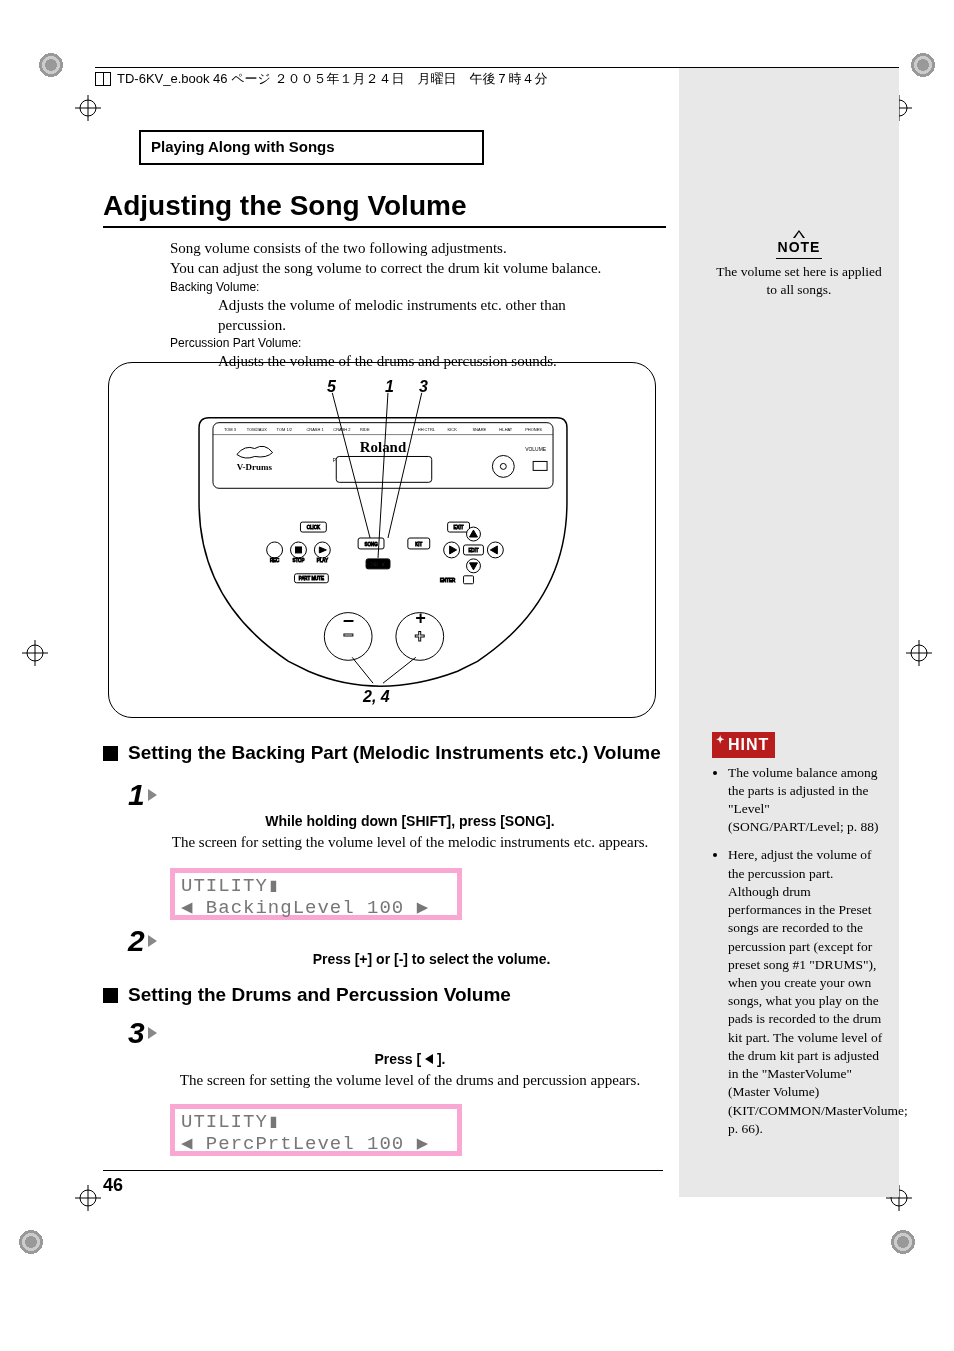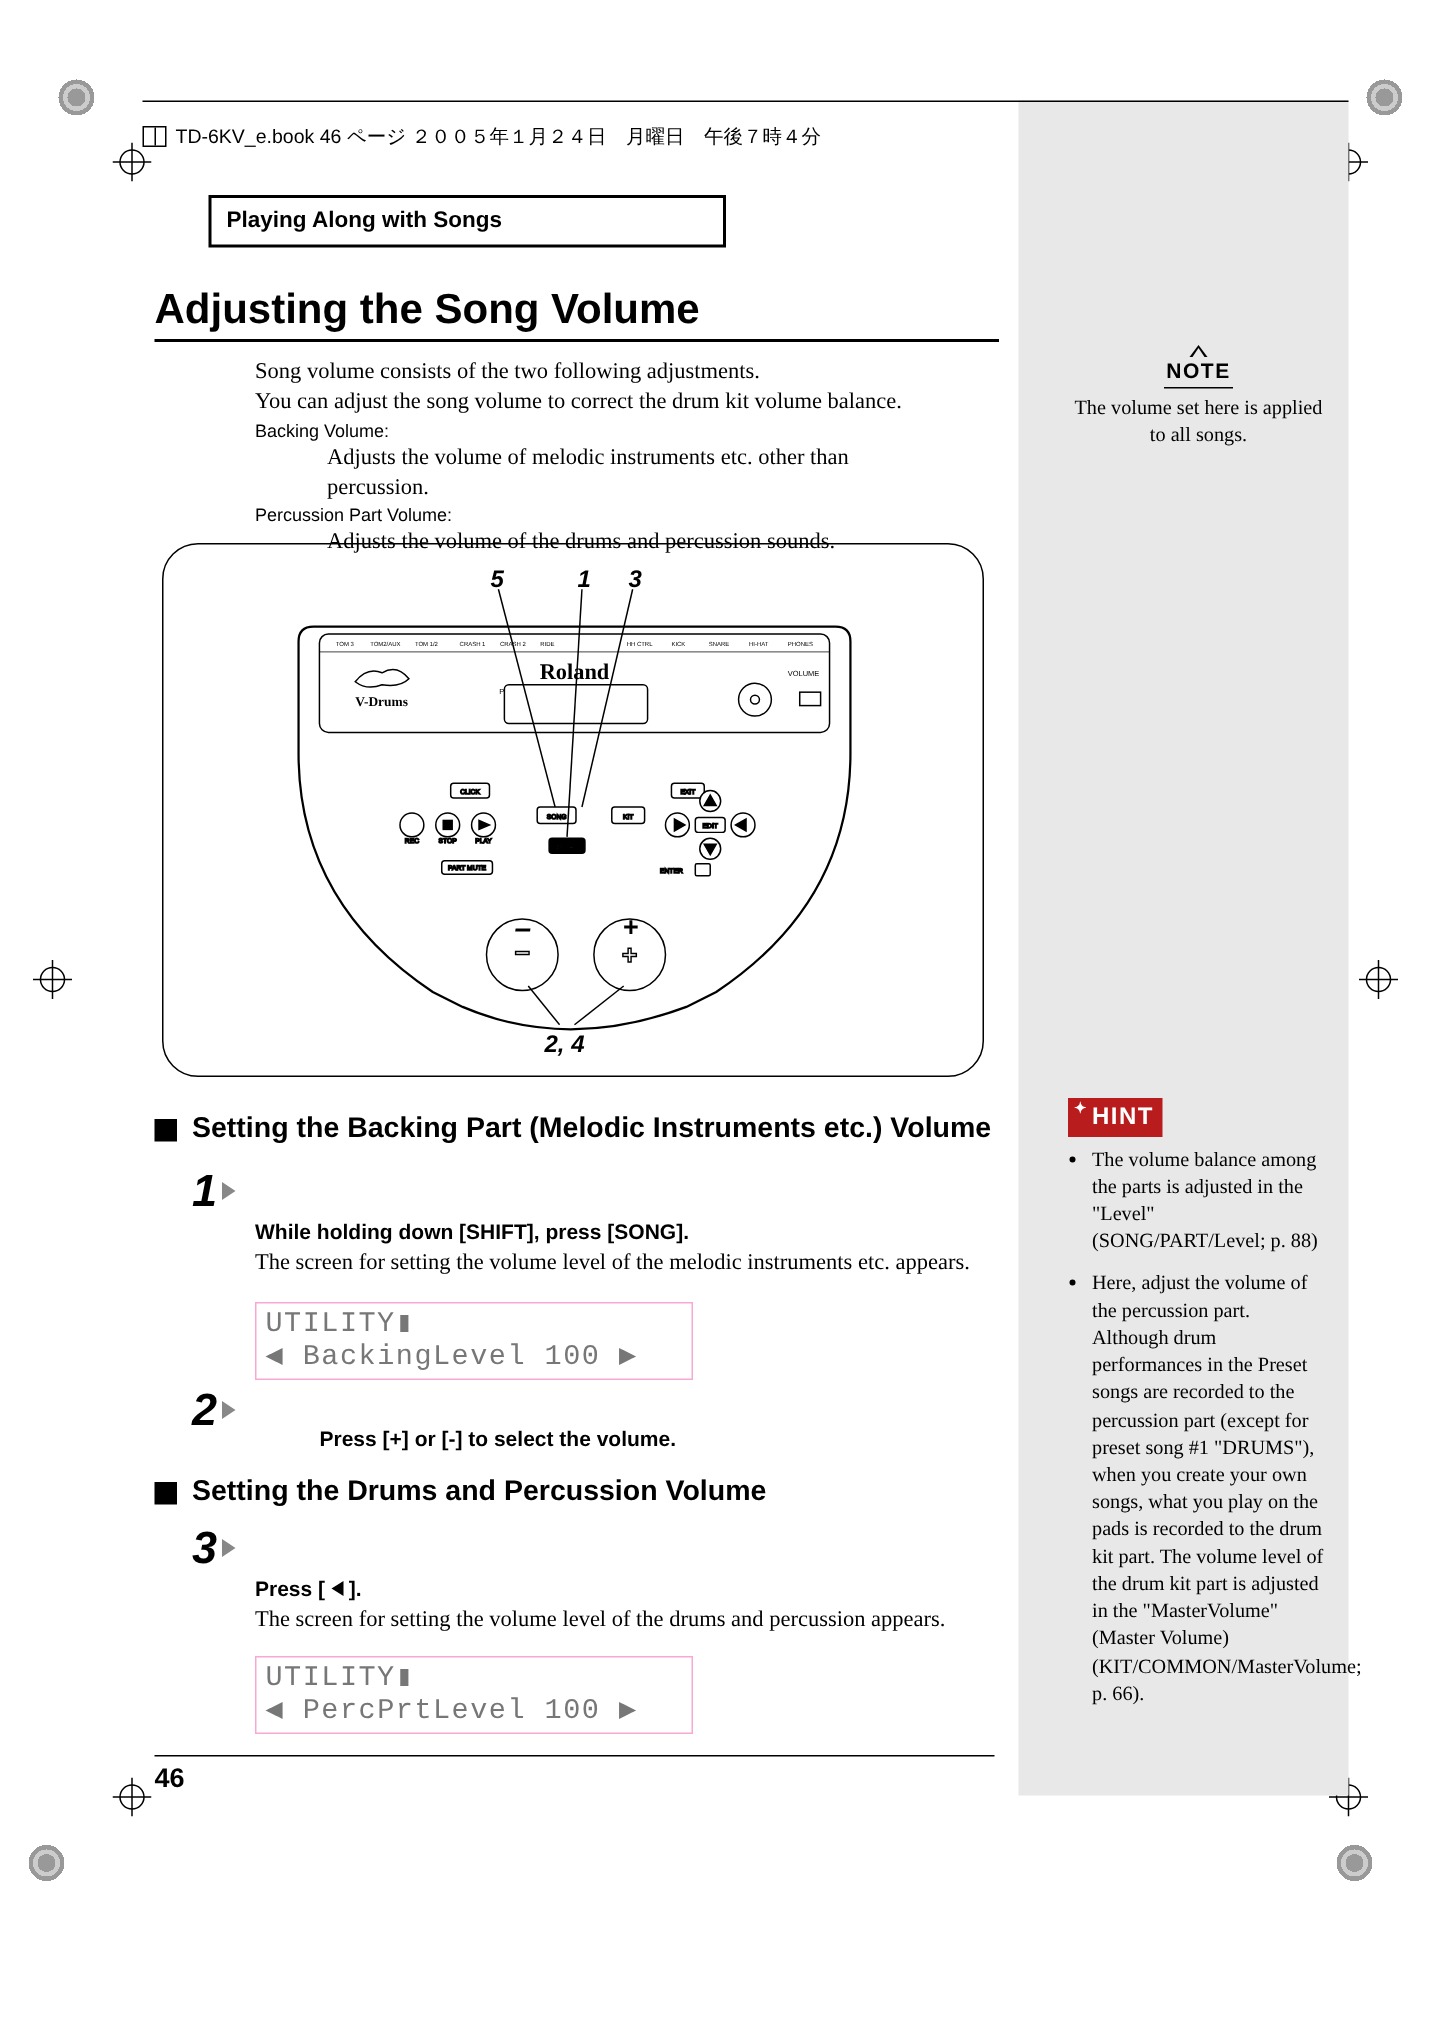--- a/index.html
+++ b/index.html
@@ -26,21 +26,21 @@
   .colorbar-tr { position:absolute; right:18px; top:52px; width:26px; height:26px; background:radial-gradient(circle,#999 0 6px,#ccc 6px 9px,#999 9px 12px,transparent 12px);}
   .colorbar-bl { position:absolute; left:18px; bottom:96px; width:26px; height:26px; background:radial-gradient(circle,#999 0 6px,#ccc 6px 9px,#999 9px 12px,transparent 12px);}
   .colorbar-br { position:absolute; right:38px; bottom:96px; width:26px; height:26px; background:radial-gradient(circle,#999 0 6px,#ccc 6px 9px,#999 9px 12px,transparent 12px);}
 
   .header-line {
     position: absolute;
     left: 95px; right: 55px; top: 67px;
     border-top: 1px solid #000;
     font-size: 13px;
     font-family: Arial, sans-serif;
-    padding-top: 14px;
+    padding-top: 2px;
     display:flex; align-items:center; gap:4px;
   }
   .header-line .book-icon {
     width: 16px; height: 14px; display:inline-block;
     border:1px solid #000; position:relative; margin-right:2px;
   }
   .header-line .book-icon::before { content:''; position:absolute; left:50%; top:0; bottom:0; width:1px; background:#000;}
   .sidebar-gray {
     position: absolute;
     right: 55px; top: 67px; width: 220px; height: 1130px;
@@ -103,26 +103,26 @@
     display:flex; align-items:center; gap:10px;
   }
   .section-h .sq { width:15px; height:15px; background:#000; display:inline-block;}
   .step-num {
     position:absolute;
     font-family: Arial, sans-serif; font-weight:bold; font-style:italic; font-size:30px;
   }
   .step-num .tri { display:inline-block; width:0;height:0;border-top:6px solid transparent;border-bottom:6px solid transparent;border-left:9px solid #888; margin-left:3px; vertical-align:4px;}
   .step-body {
     position:absolute; left:170px; width:480px;
-    font-size:15px; line-height:1.4;
+    font-size:15px; line-height:1.4;text-align:center;
   }
   .step-body .inst { font-family: Arial, sans-serif; font-weight:bold; font-size:14px;}
   .lcd {
     position:absolute; left:170px; width:292px; height:52px;
-    border:1px solid #f9a8d4;
+    border:5px solid #f9a8d4;
     font-family: "Courier New", monospace;
     font-size:19px; letter-spacing:1px;
     padding:3px 6px;
     color:#777;
     line-height:1.15;
   }
   .lcd .row { white-space:pre; }
   .hint-box {
     position:absolute; right:70px; width:172px;
     font-size:13.5px; line-height:1.35;

